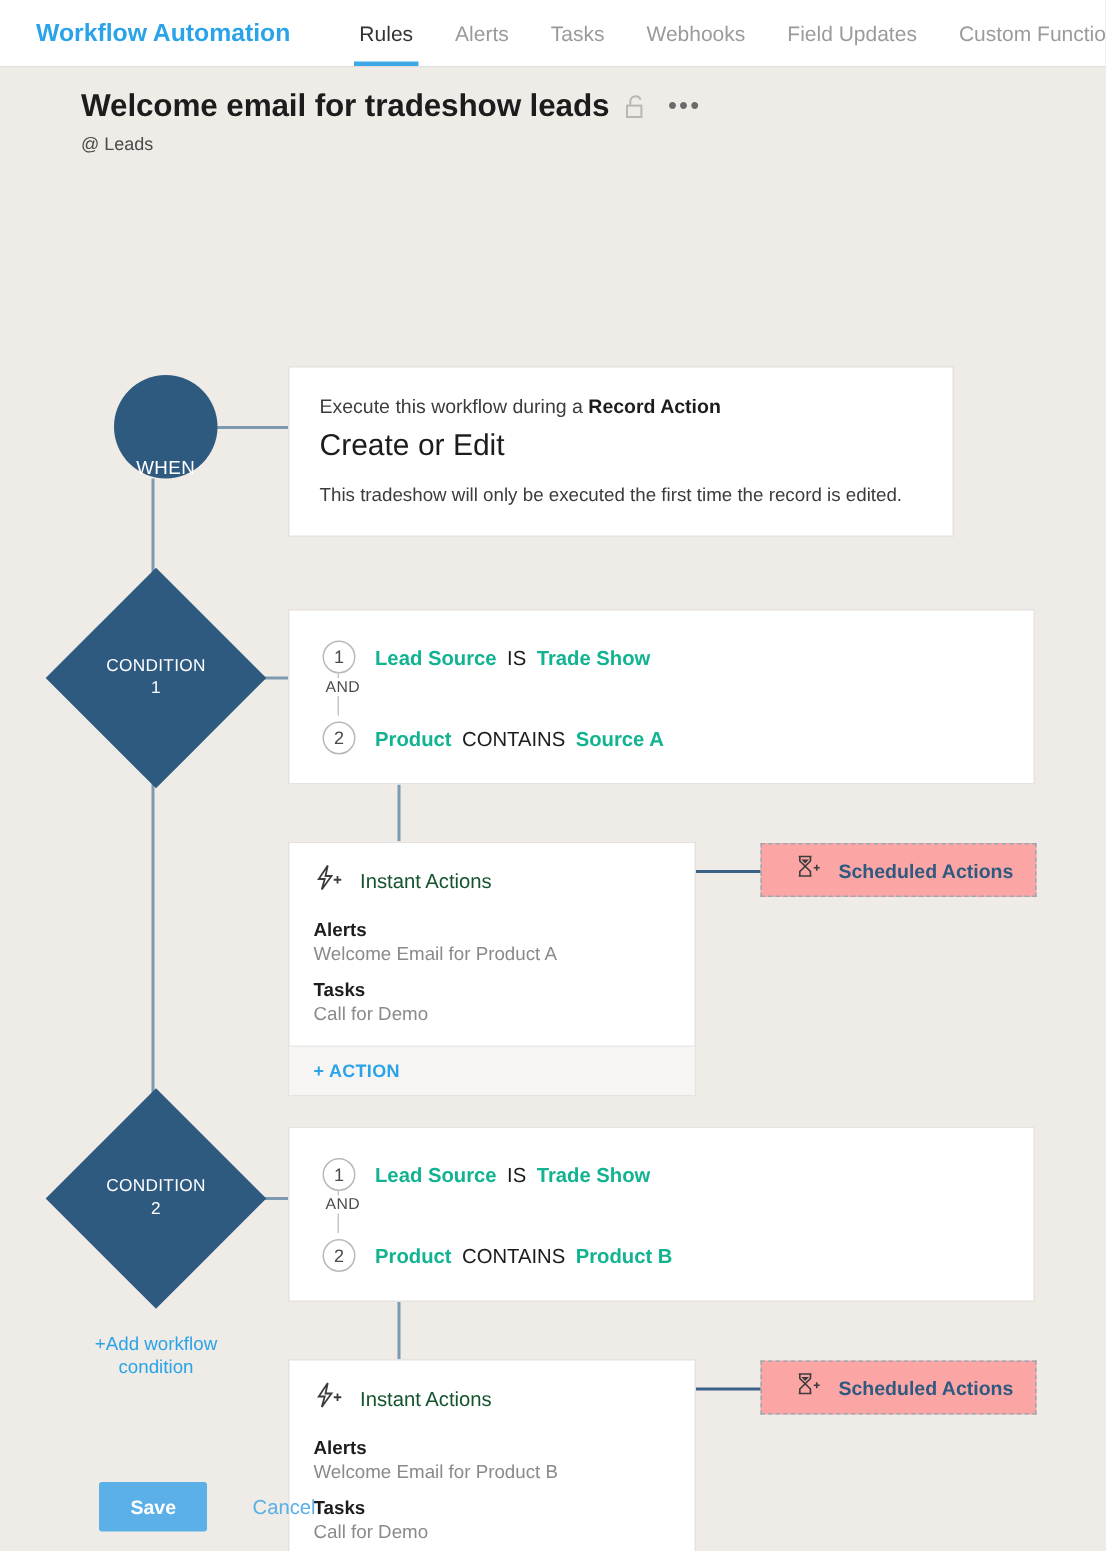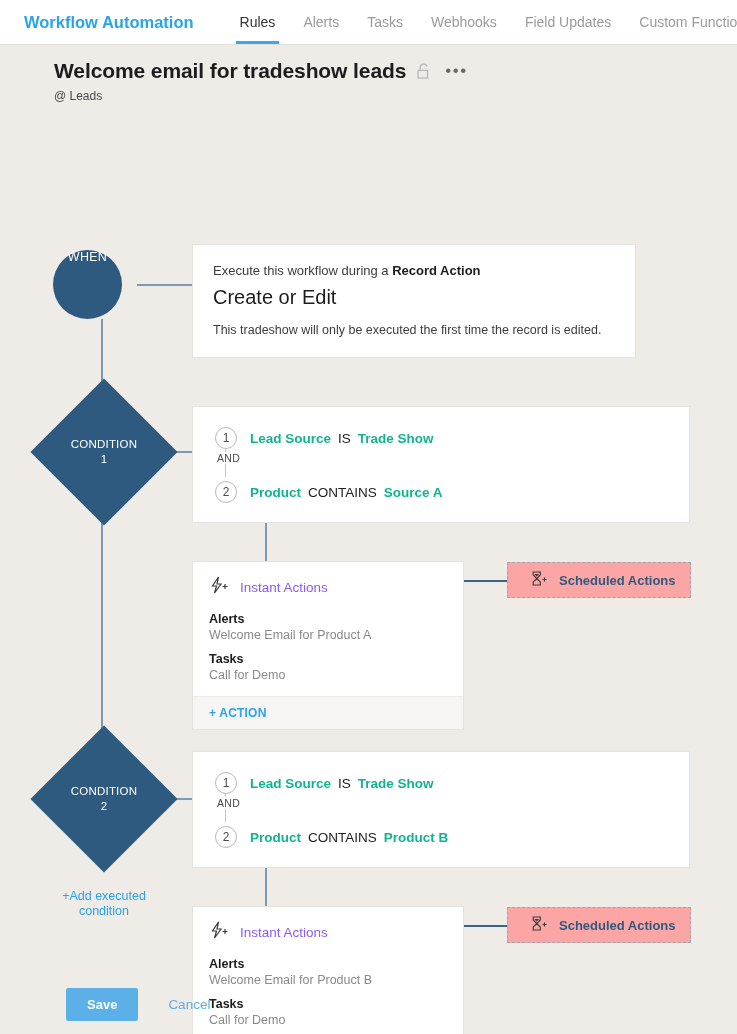--- a/index.html
+++ b/index.html
@@ -82,27 +82,27 @@
   .canvas { position: relative; height: 880px; }
 
   .line { position: absolute; background: #7e9ab1; }
   .vline { width: 2px; }
   .hline { height: 2px; }
   .line-dark { background: #3a6287; }
 
   
   .node-when {
     position: absolute;
-    left: 53px; top: 147px;
+    left: 76px; top: 147px;
     width: 69px; height: 69px;
     border-radius: 50%;
     background: #2e5a80;
     color: #ffffff;
     font-size: 12.5px;
-    display: flex; align-items: flex-start; justify-content: center;
+    display: flex; align-items: flex-end; justify-content: center;
     letter-spacing: .3px;
     cursor: pointer;
   }
   .diamond {
     position: absolute;
     width: 104px; height: 104px;
     cursor: pointer;
   }
   .diamond .shape {
     position: absolute;
@@ -172,21 +172,21 @@
     padding: 0 2px;
     letter-spacing: .3px;
   }
 
   
   .ia-card { left: 192px; width: 272px; }
   .ia-head {
     display: flex; align-items: center;
     padding: 14px 16px 10px 16px;
   }
-  .ia-head .t { font-size: 13.5px; color: #8b5cf6; margin-left: 11px; text-align: right; }
+  .ia-head .t { font-size: 13.5px; color: #14532d; margin-left: 11px; text-align: right; }
   .ia-body { padding: 0 16px 14px 16px; }
   .ia-lbl { font-size: 12.5px; font-weight: bold; color: #1c1c1c; margin-top: 4px; }
   .ia-val { font-size: 12.5px; color: #8a8a8a; margin-top: 2px; }
   .ia-foot {
     border-top: 1px solid #eceae7;
     background: #f6f5f3;
     padding: 9px 16px;
     font-size: 12px;
     color: #2aa3e8;
     font-weight: bold;
@@ -388,21 +388,21 @@
     </div>
     <div class="crit-row">
       <div class="badge">2</div>
       <span class="fld">Product</span>
       <span class="op">CONTAINS</span>
       <span class="val">Product B</span>
     </div>
   </div>
 
   <div class="add-cond">
-    <div>+Add executed</div>
+    <div>+Add workflow</div>
     <div>condition</div>
   </div>
 
   <div class="card ia-card" style="top:803px;">
     <div class="ia-head">
       <span>
         <svg width="20" height="18" viewBox="0 0 20 18">
           <path d="M9.5,1 L3.5,10 L7.5,10 L5.5,17 L12,8 L8,8 Z" fill="none" stroke="#3c3c3c" stroke-width="1.2"></path>
           <path d="M13.5,10.5 L18.5,10.5 M16,8 L16,13" stroke="#3c3c3c" stroke-width="1.2"></path>
         </svg>

